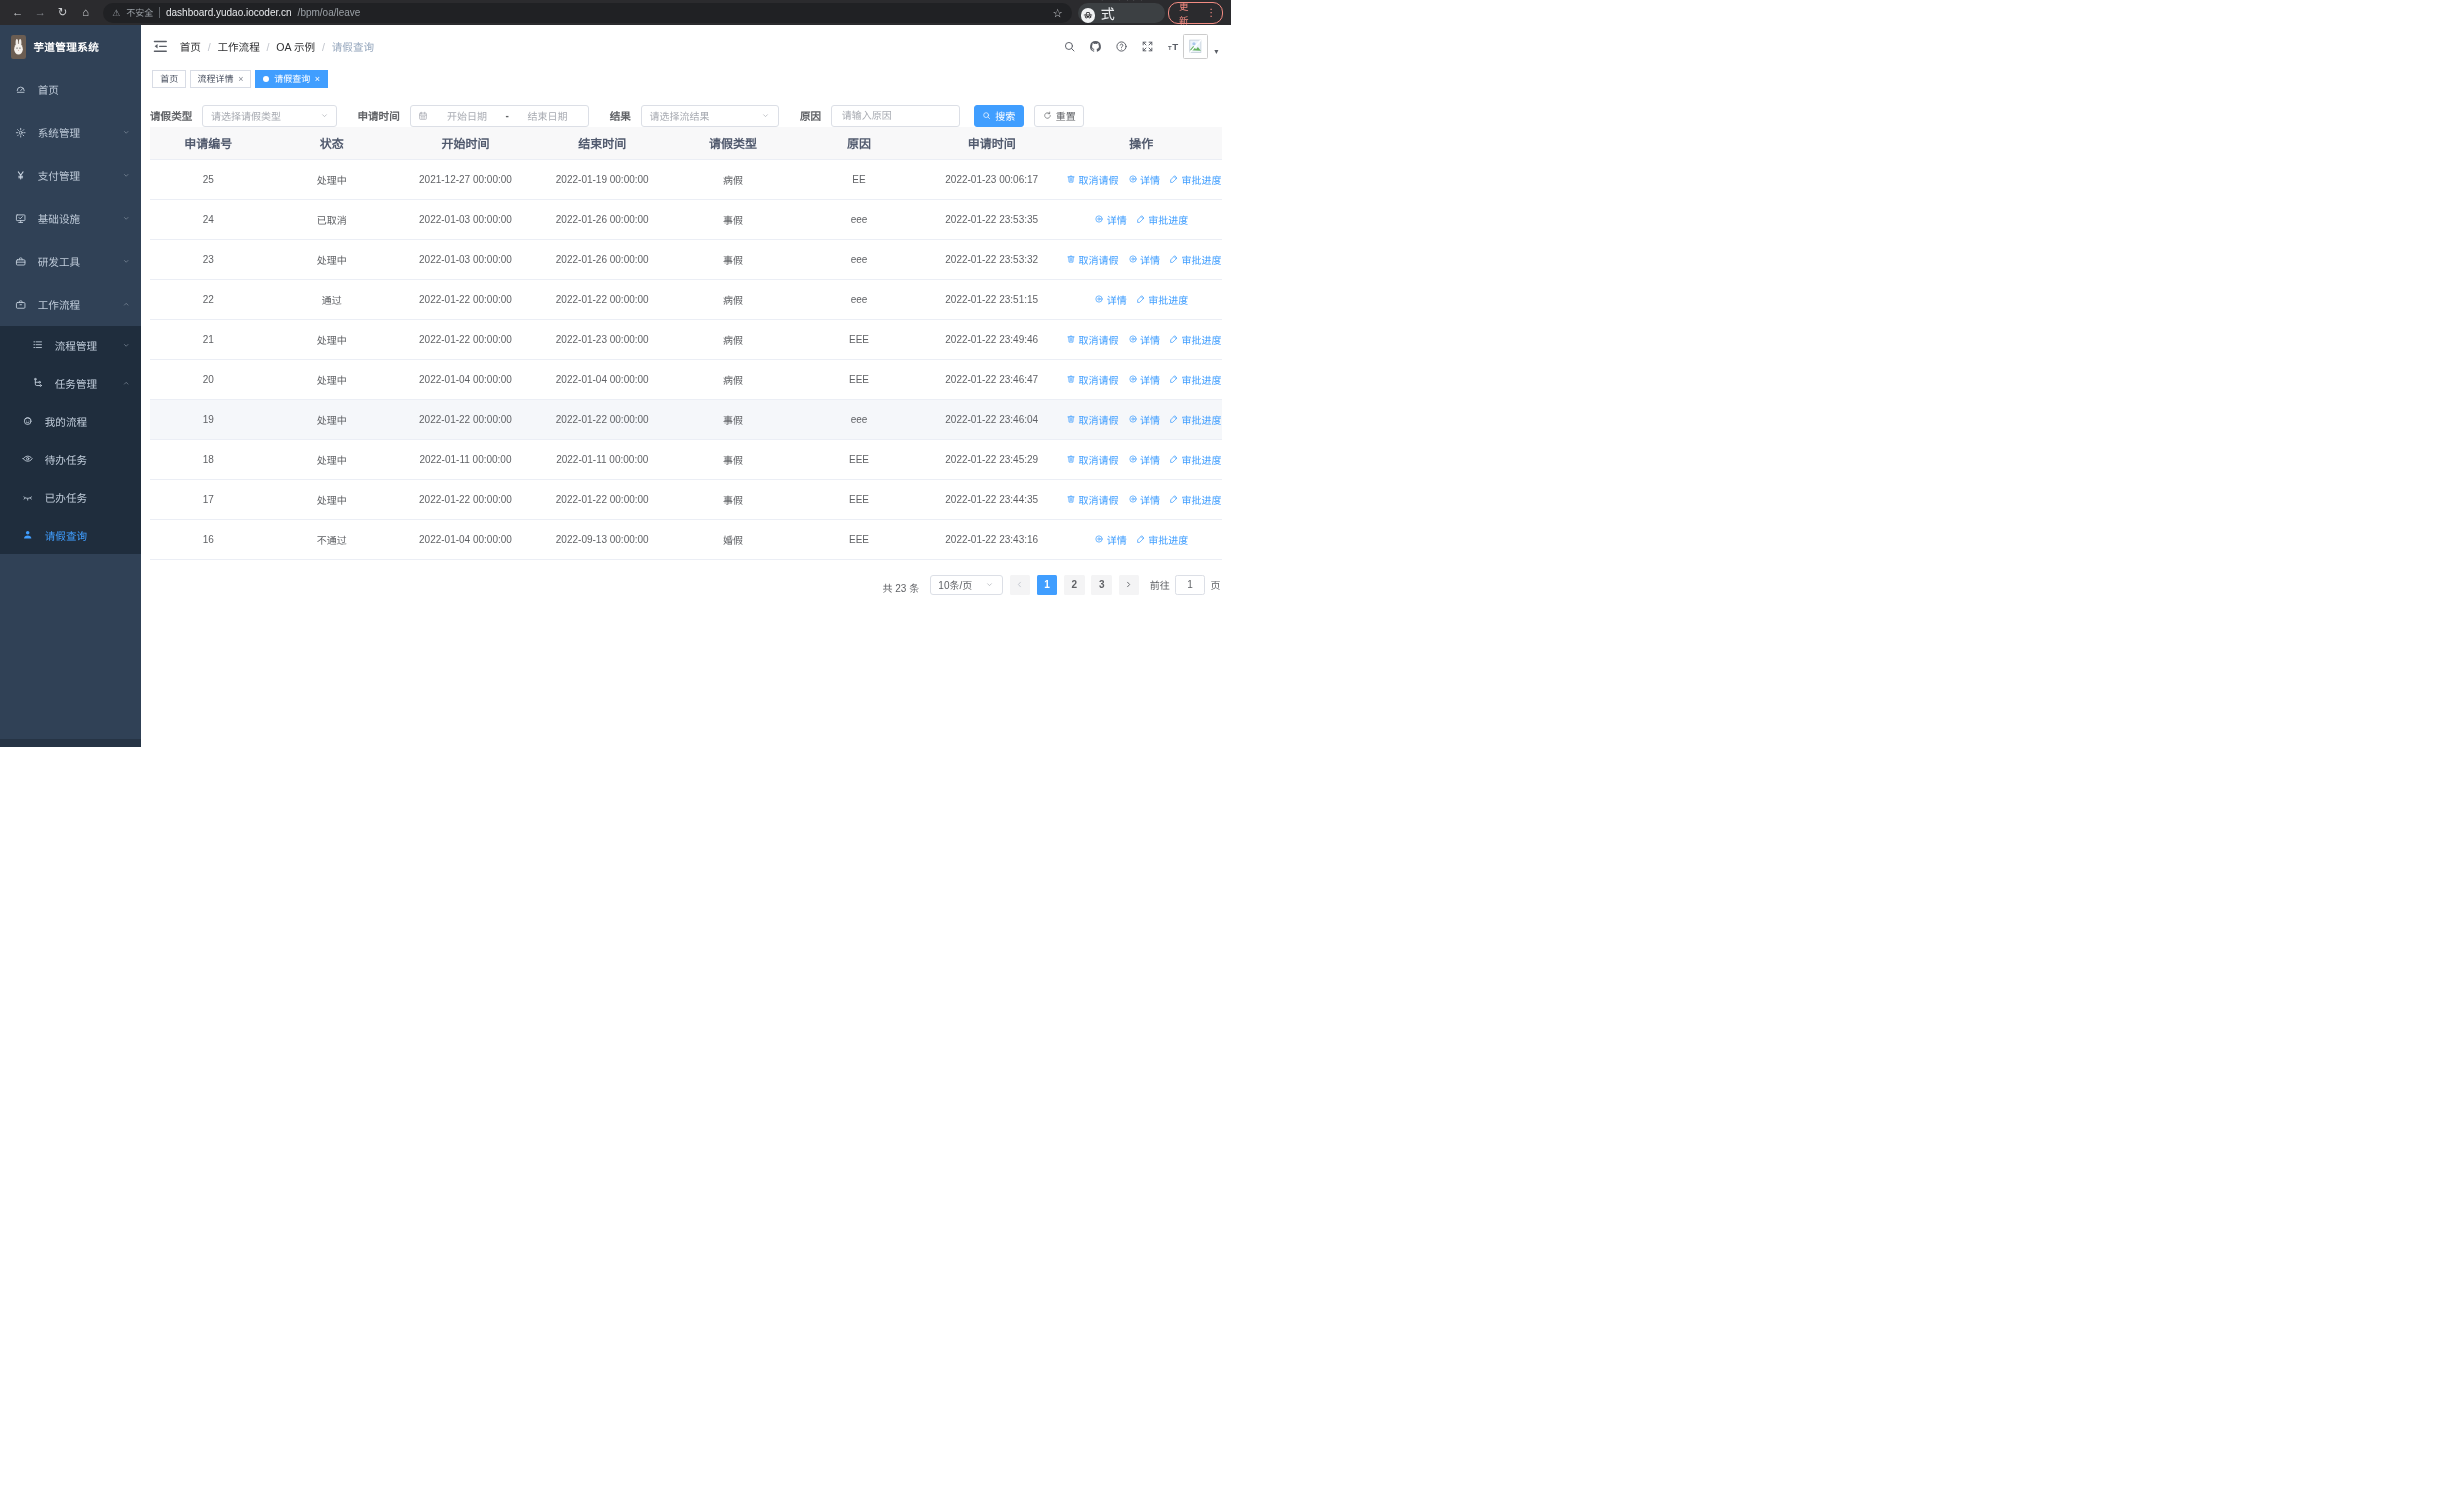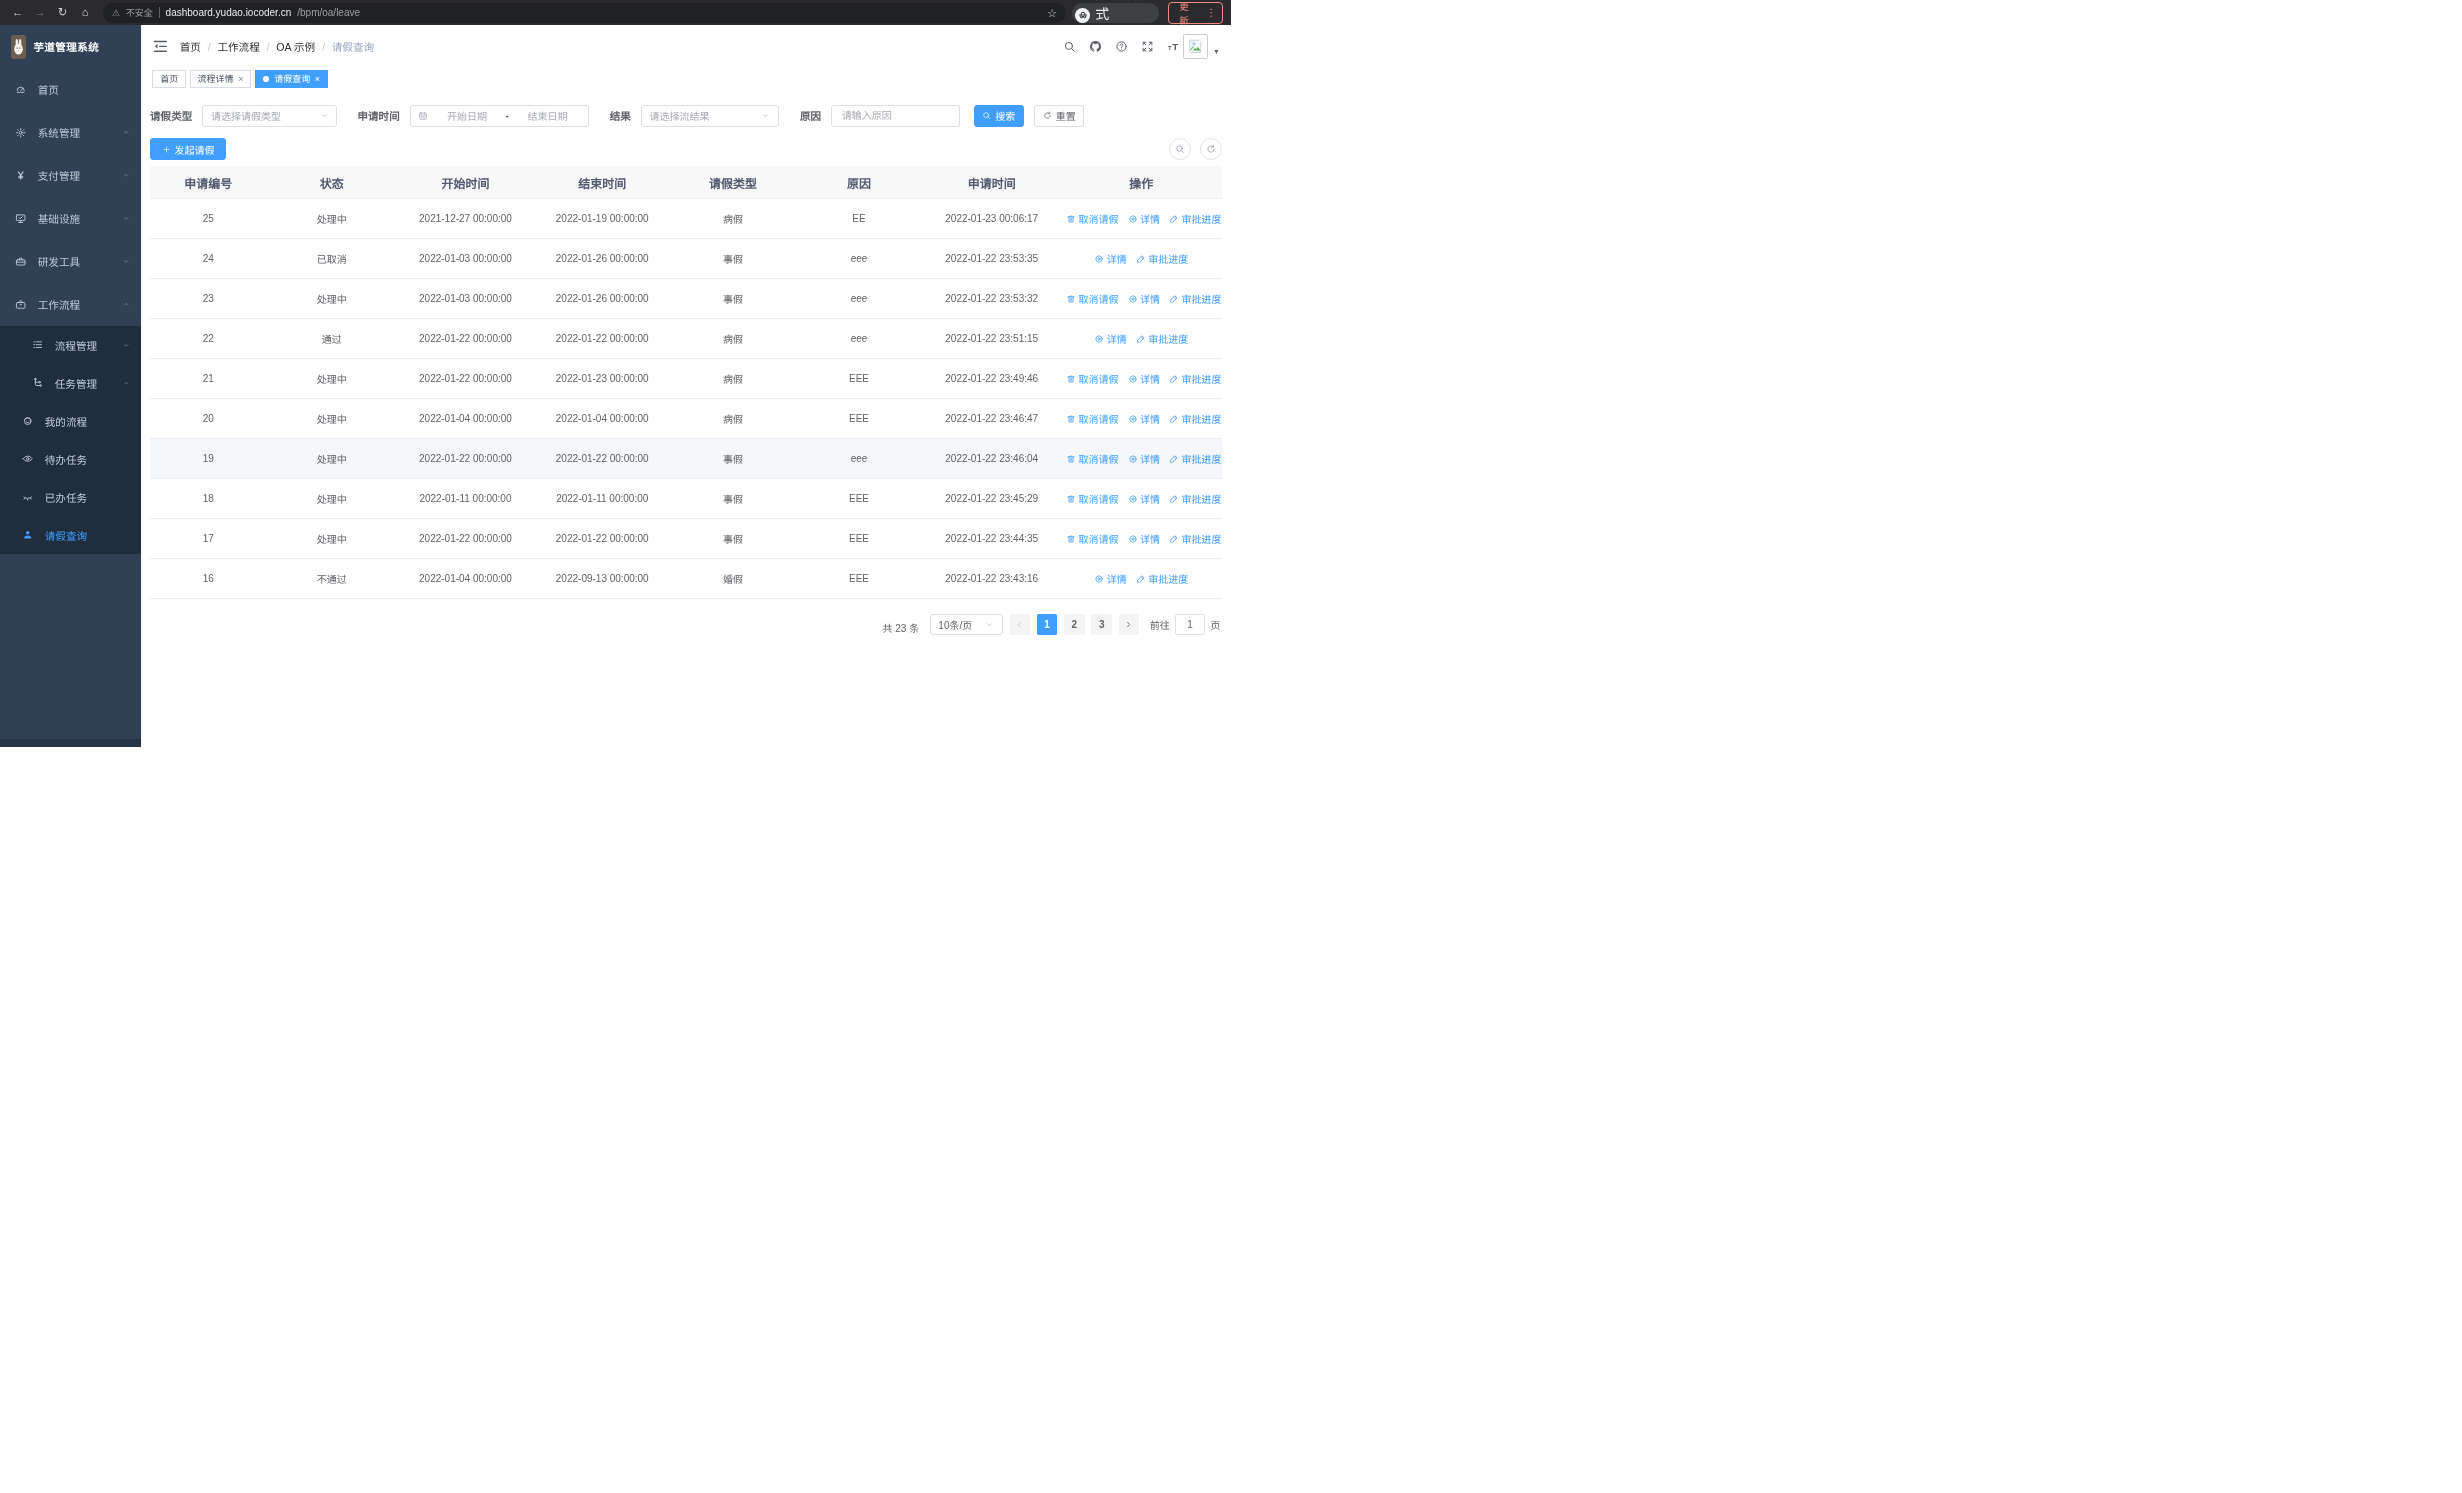--- a/index.html
+++ b/index.html
@@ -23,22 +23,22 @@
   .sec-label{color:#9aa0a6;font-size:9px;}
   .pill-divider{width:0.8px;height:10.6px;background:#5f6368;}
   .url-host{color:#e8eaed;font-size:10px;}
   .url-path{color:#9aa0a6;font-size:10px;}
   .star-ic{color:#c7cace;font-size:11.4px;}
   .incog-badge{height:20px;background:#3c4043;border-radius:10px;display:flex;align-items:flex-end;gap:5.3px;
     padding:0 9px 0 3px;color:#e8eaed;font-size:14px;}
   .incog-circle{width:15px;height:15px;border-radius:50%;background:#f1f3f4;color:#202124;display:flex;
     align-items:center;justify-content:center;}
   .incog-circle .svg-icon{width:10px;height:10px;}
-  .update-pill{height:20px;border:0.8px solid #f28b82;border-radius:4px;color:#f28b82;display:flex;
-    align-items:center;gap:6.8px;padding:0 4.6px 0 10px;font-size:9.5px;margin-left:6px;justify-content:space-between;}
+  .update-pill{height:20px;border:0.8px solid #f28b82;border-radius:10px;color:#f28b82;display:flex;
+    align-items:center;gap:6.8px;padding:0 4.6px 0 10px;font-size:9.5px;justify-content:space-between;}
   .update-pill .dots{font-size:10.6px;line-height:1;padding:0 1.5px;}
 
   
   .app-shell{display:flex;height:722px;}
 
   
   .sidebar{width:141px;background:#304156;flex:none;color:#bfcbd9;position:relative;overflow:hidden;}
   .sidebar::after{content:"";position:absolute;left:0;right:0;bottom:0;height:7.6px;background:#263445;}
   .logo-row{height:43px;display:flex;align-items:center;padding-left:11.4px;gap:7.6px;}
   .logo-img{width:14.4px;height:24px;border-radius:2.3px;background:#6b5d52;display:flex;align-items:center;justify-content:center;overflow:hidden;}
@@ -471,47 +471,20 @@
           <span class="svg-icon">
               <svg viewBox="0 0 24 24" fill="none" stroke="currentColor" stroke-width="1.8" stroke-linecap="round" stroke-linejoin="round">
                 <path d="M19.5 12a7.5 7.5 0 1 1-2.2-5.3"></path>
                 <polyline points="17.8 2.8 17.8 7.2 13.4 7.2"></polyline>
               </svg>
             </span>
           <span>重置</span>
         </div>
       </div>
 
-      <div class="toolbar-row">
-        <div class="btn btn-primary">
-          <span class="svg-icon">
-              <svg viewBox="0 0 24 24" fill="none" stroke="currentColor" stroke-width="1.8" stroke-linecap="round" stroke-linejoin="round">
-                <path d="M12 5.5v13M5.5 12h13" stroke-width="2"></path>
-              </svg>
-            </span>
-          <span>发起请假</span>
-        </div>
-        <span class="spacer"></span>
-        <span class="round-ic">
-            <span class="svg-icon">
-              <svg viewBox="0 0 24 24" fill="none" stroke="currentColor" stroke-width="1.8" stroke-linecap="round" stroke-linejoin="round">
-                <circle cx="11" cy="11" r="6.5"></circle>
-                <path d="M16 16l4.3 4.3"></path>
-              </svg>
-            </span>
-          </span>
-        <span class="round-ic">
-            <span class="svg-icon">
-              <svg viewBox="0 0 24 24" fill="none" stroke="currentColor" stroke-width="1.8" stroke-linecap="round" stroke-linejoin="round">
-                <path d="M19.5 12a7.5 7.5 0 1 1-2.2-5.3"></path>
-                <polyline points="17.8 2.8 17.8 7.2 13.4 7.2"></polyline>
-              </svg>
-            </span>
-          </span>
-      </div>
 
       <div class="table-wrap">
         <table>
           <colgroup>
             <col style="width:114px">
               <col style="width:128px">
               <col style="width:134px">
               <col style="width:134px">
             <col style="width:122px">
               <col style="width:125px">

